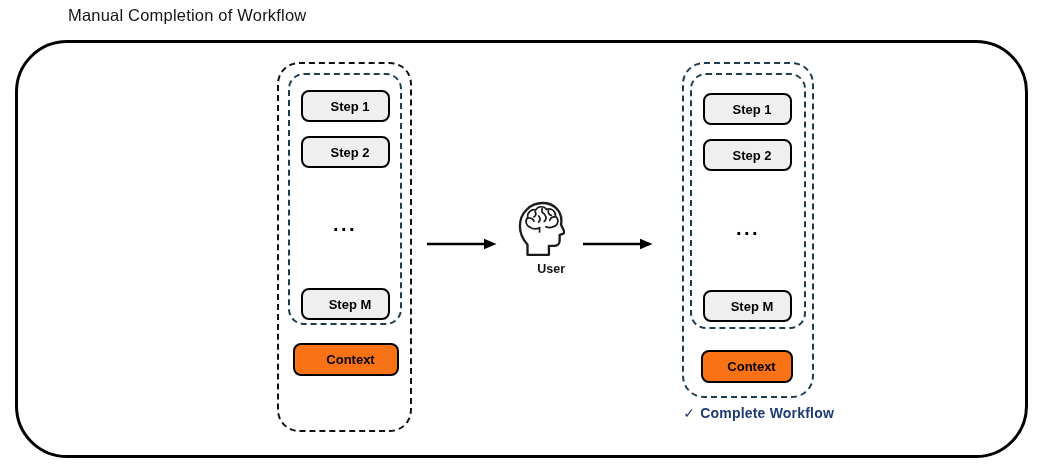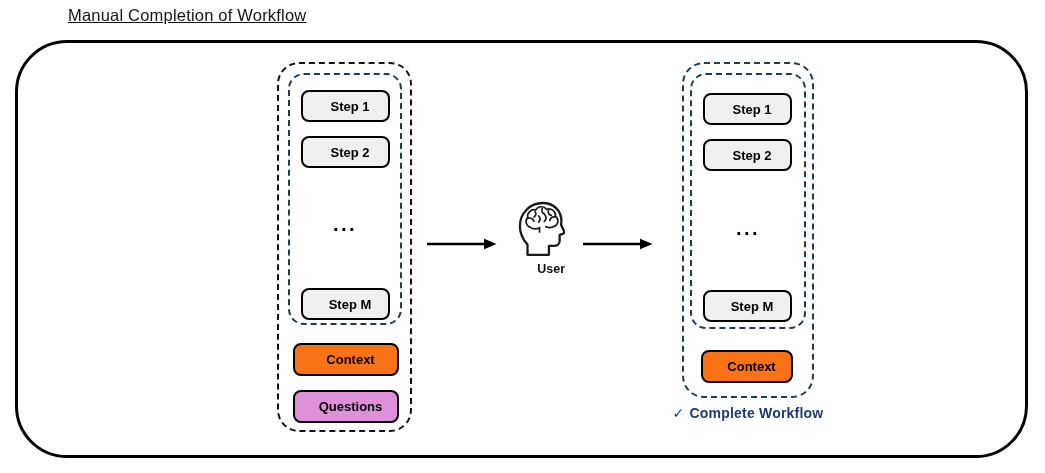--- a/index.html
+++ b/index.html
@@ -2,21 +2,21 @@
 <html><head>
 <meta charset="utf-8">
 <style>
   html,body{margin:0;padding:0;background:#ffffff;}
   .canvas{
     position:relative;width:1045px;height:473px;background:#ffffff;
     font-family:"Liberation Sans",sans-serif;overflow:hidden;
   }
   .title{
     position:absolute;left:68px;top:6px;font-size:16.5px;font-weight:500;
-    color:#141414;letter-spacing:.2px;text-decoration:underline;
+    color:#141414;letter-spacing:.2px;
   }
   .outer-frame{
     position:absolute;left:15px;top:40px;width:1013px;height:418px;
     border:3px solid #000;border-radius:52px;box-sizing:border-box;
   }
   .group{position:absolute;box-sizing:border-box;border-radius:22px;}
   .group.left{left:277px;top:62px;width:135px;height:370px;border:2.5px dashed #111;}
   .group.right{left:682px;top:62px;width:132px;height:336px;border:2.5px dashed #1d3c52;}
   .steps-cluster{
     position:absolute;box-sizing:border-box;border:2.5px dashed #1d3c52;border-radius:16px;
@@ -42,21 +42,21 @@
   .questions{background:#df90db;left:14px;top:326px;width:106px;height:33px;}
   .arrow{position:absolute;width:72px;height:14px;}
   .arrow.a1{left:426px;top:237px;}
   .arrow.a2{left:582px;top:237px;}
   .user-figure{
     position:absolute;left:503px;top:199px;width:62px;
     display:flex;flex-direction:column;align-items:flex-end;
   }
   .user-label{margin-top:5px;font-size:12.5px;font-weight:700;color:#111;}
   .status{
-    position:absolute;left:662px;top:405px;width:172px;text-align:center;
+    position:absolute;left:662px;top:405px;width:172px;text-align:right;
     color:#1c3a73;font-size:14px;font-weight:700;letter-spacing:.2px;
   }
   .status .check{font-weight:400;margin-right:5px;}
 </style>
 </head>
 <body>
 
 <div class="canvas">
 
   <div class="title">Manual Completion of Workflow</div>
@@ -64,21 +64,20 @@
   <div class="outer-frame"></div>
 
   <div class="group left">
     <div class="steps-cluster">
       <div class="node step s1">Step 1</div>
       <div class="node step s2">Step 2</div>
       <div class="dots">...</div>
       <div class="node step sM">Step M</div>
     </div>
     <div class="node context">Context</div>
-    <div class="node questions">Questions</div>
   </div>
 
   <svg class="arrow a1" viewBox="0 0 72 14">
     <line x1="1" y1="7" x2="59" y2="7" stroke="#000" stroke-width="2.6"></line>
     <polygon points="58,1.8 70.5,7 58,12.2" fill="#000"></polygon>
   </svg>
 
   <div class="user-figure">
     <svg width="50" height="58" viewBox="0 0 56 64">
       <path d="M14 62 V50.5 C8.6 44.8 5.5 37.4 5.5 29.8 C5.5 15.4 16.9 4 31 4 C43.2 4 52 12.6 52 24 C52 25.4 51.9 26.8 51.5 28.1 L54.9 35.4 C55.5 36.7 54.8 38.2 53.4 38.6 L50 39.6 V46.4 C50 49.5 47.5 52 44.4 52 H38 V62 Z" fill="none" stroke="#1a1a1a" stroke-width="2.6" stroke-linejoin="round"></path>

